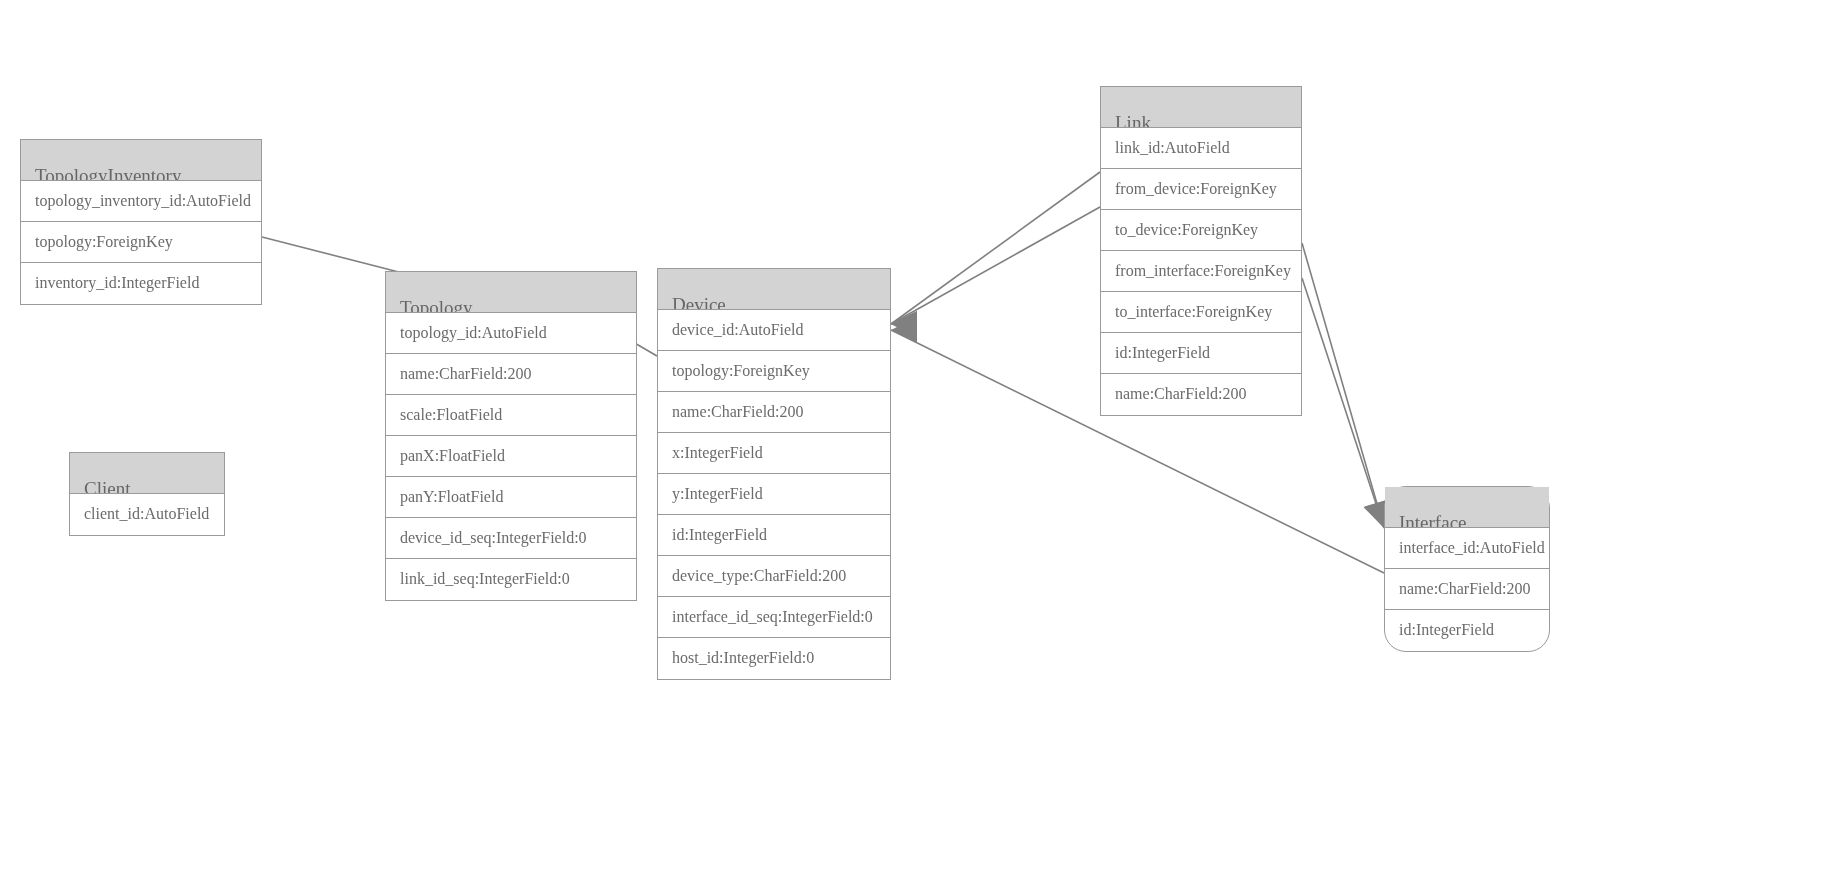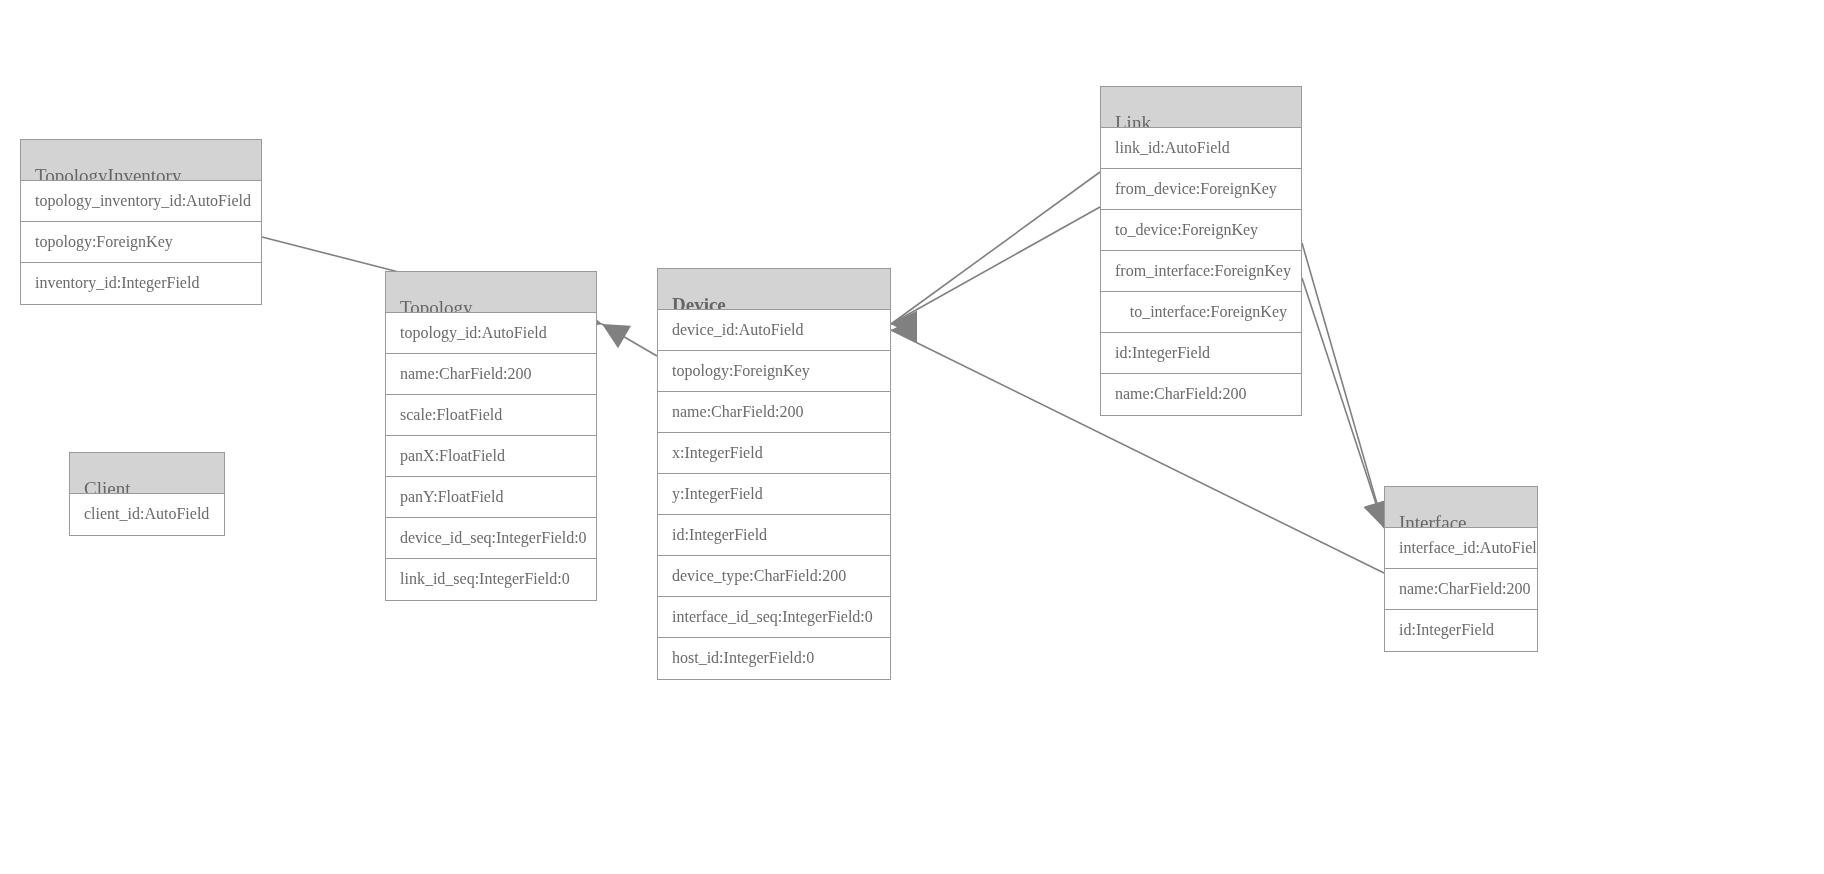--- a/index.html
+++ b/index.html
@@ -86,57 +86,57 @@
       </g>
   </svg>
 
   <div id="entity-layer">
       <div class="entity" style="left: 20px; top: 139px; width: 242px; border-color: rgb(154, 154, 154);">
         <div class="entity-header" style="background: rgb(211, 211, 211); border-color: rgb(154, 154, 154);">TopologyInventory</div>
         <div class="entity-field" style="border-color: rgb(154, 154, 154); color: rgb(107, 107, 107);">topology_inventory_id:AutoField</div>
         <div class="entity-field" style="border-color: rgb(154, 154, 154); color: rgb(107, 107, 107);">topology:ForeignKey</div>
         <div class="entity-field" style="border-color: rgb(154, 154, 154); color: rgb(107, 107, 107);">inventory_id:IntegerField</div>
       </div>
-      <div class="entity" style="left: 385px; top: 271px; width: 212px; border-color: rgb(154, 154, 154);">
+      <div class="entity" style="left: 385px; top: 271px; width: 252px; border-color: rgb(154, 154, 154);">
         <div class="entity-header" style="background: rgb(211, 211, 211); border-color: rgb(154, 154, 154);">Topology</div>
         <div class="entity-field" style="border-color: rgb(154, 154, 154); color: rgb(107, 107, 107);">topology_id:AutoField</div>
         <div class="entity-field" style="border-color: rgb(154, 154, 154); color: rgb(107, 107, 107);">name:CharField:200</div>
         <div class="entity-field" style="border-color: rgb(154, 154, 154); color: rgb(107, 107, 107);">scale:FloatField</div>
         <div class="entity-field" style="border-color: rgb(154, 154, 154); color: rgb(107, 107, 107);">panX:FloatField</div>
         <div class="entity-field" style="border-color: rgb(154, 154, 154); color: rgb(107, 107, 107);">panY:FloatField</div>
         <div class="entity-field" style="border-color: rgb(154, 154, 154); color: rgb(107, 107, 107);">device_id_seq:IntegerField:0</div>
         <div class="entity-field" style="border-color: rgb(154, 154, 154); color: rgb(107, 107, 107);">link_id_seq:IntegerField:0</div>
       </div>
       <div class="entity" style="left: 69px; top: 452px; width: 156px; border-color: rgb(154, 154, 154);">
         <div class="entity-header" style="background: rgb(211, 211, 211); border-color: rgb(154, 154, 154);">Client</div>
         <div class="entity-field" style="border-color: rgb(154, 154, 154); color: rgb(107, 107, 107);">client_id:AutoField</div>
       </div>
       <div class="entity" style="left: 657px; top: 268px; width: 234px; border-color: rgb(154, 154, 154);">
-        <div class="entity-header" style="background: rgb(211, 211, 211); border-color: rgb(154, 154, 154); font-weight: bold;">Device</div>
+        <div class="entity-header" style="background: rgb(211, 211, 211); border-color: rgb(154, 154, 154);">Device</div>
         <div class="entity-field" style="border-color: rgb(154, 154, 154); color: rgb(107, 107, 107);">device_id:AutoField</div>
         <div class="entity-field" style="border-color: rgb(154, 154, 154); color: rgb(107, 107, 107);">topology:ForeignKey</div>
         <div class="entity-field" style="border-color: rgb(154, 154, 154); color: rgb(107, 107, 107);">name:CharField:200</div>
         <div class="entity-field" style="border-color: rgb(154, 154, 154); color: rgb(107, 107, 107);">x:IntegerField</div>
         <div class="entity-field" style="border-color: rgb(154, 154, 154); color: rgb(107, 107, 107);">y:IntegerField</div>
         <div class="entity-field" style="border-color: rgb(154, 154, 154); color: rgb(107, 107, 107);">id:IntegerField</div>
         <div class="entity-field" style="border-color: rgb(154, 154, 154); color: rgb(107, 107, 107);">device_type:CharField:200</div>
         <div class="entity-field" style="border-color: rgb(154, 154, 154); color: rgb(107, 107, 107);">interface_id_seq:IntegerField:0</div>
         <div class="entity-field" style="border-color: rgb(154, 154, 154); color: rgb(107, 107, 107);">host_id:IntegerField:0</div>
       </div>
       <div class="entity" style="left: 1100px; top: 86px; width: 202px; border-color: rgb(154, 154, 154);">
         <div class="entity-header" style="background: rgb(211, 211, 211); border-color: rgb(154, 154, 154);">Link</div>
         <div class="entity-field" style="border-color: rgb(154, 154, 154); color: rgb(107, 107, 107);">link_id:AutoField</div>
         <div class="entity-field" style="border-color: rgb(154, 154, 154); color: rgb(107, 107, 107);">from_device:ForeignKey</div>
         <div class="entity-field" style="border-color: rgb(154, 154, 154); color: rgb(107, 107, 107);">to_device:ForeignKey</div>
         <div class="entity-field" style="border-color: rgb(154, 154, 154); color: rgb(107, 107, 107);">from_interface:ForeignKey</div>
-        <div class="entity-field" style="border-color: rgb(154, 154, 154); color: rgb(107, 107, 107); text-align: right;">to_interface:ForeignKey</div>
+        <div class="entity-field" style="border-color: rgb(154, 154, 154); color: rgb(107, 107, 107);">to_interface:ForeignKey</div>
         <div class="entity-field" style="border-color: rgb(154, 154, 154); color: rgb(107, 107, 107);">id:IntegerField</div>
         <div class="entity-field" style="border-color: rgb(154, 154, 154); color: rgb(107, 107, 107);">name:CharField:200</div>
       </div>
-      <div class="entity" style="left: 1384px; top: 486px; width: 154px; border-color: rgb(154, 154, 154);">
+      <div class="entity" style="left: 1384px; top: 486px; width: 166px; border-color: rgb(154, 154, 154); border-radius: 22px;">
         <div class="entity-header" style="background: rgb(211, 211, 211); border-color: rgb(154, 154, 154);">Interface</div>
         <div class="entity-field" style="border-color: rgb(154, 154, 154); color: rgb(107, 107, 107);">interface_id:AutoField</div>
         <div class="entity-field" style="border-color: rgb(154, 154, 154); color: rgb(107, 107, 107);">name:CharField:200</div>
         <div class="entity-field" style="border-color: rgb(154, 154, 154); color: rgb(107, 107, 107);">id:IntegerField</div>
       </div>
     </div>
 
 </div>
 
 </body></html>

